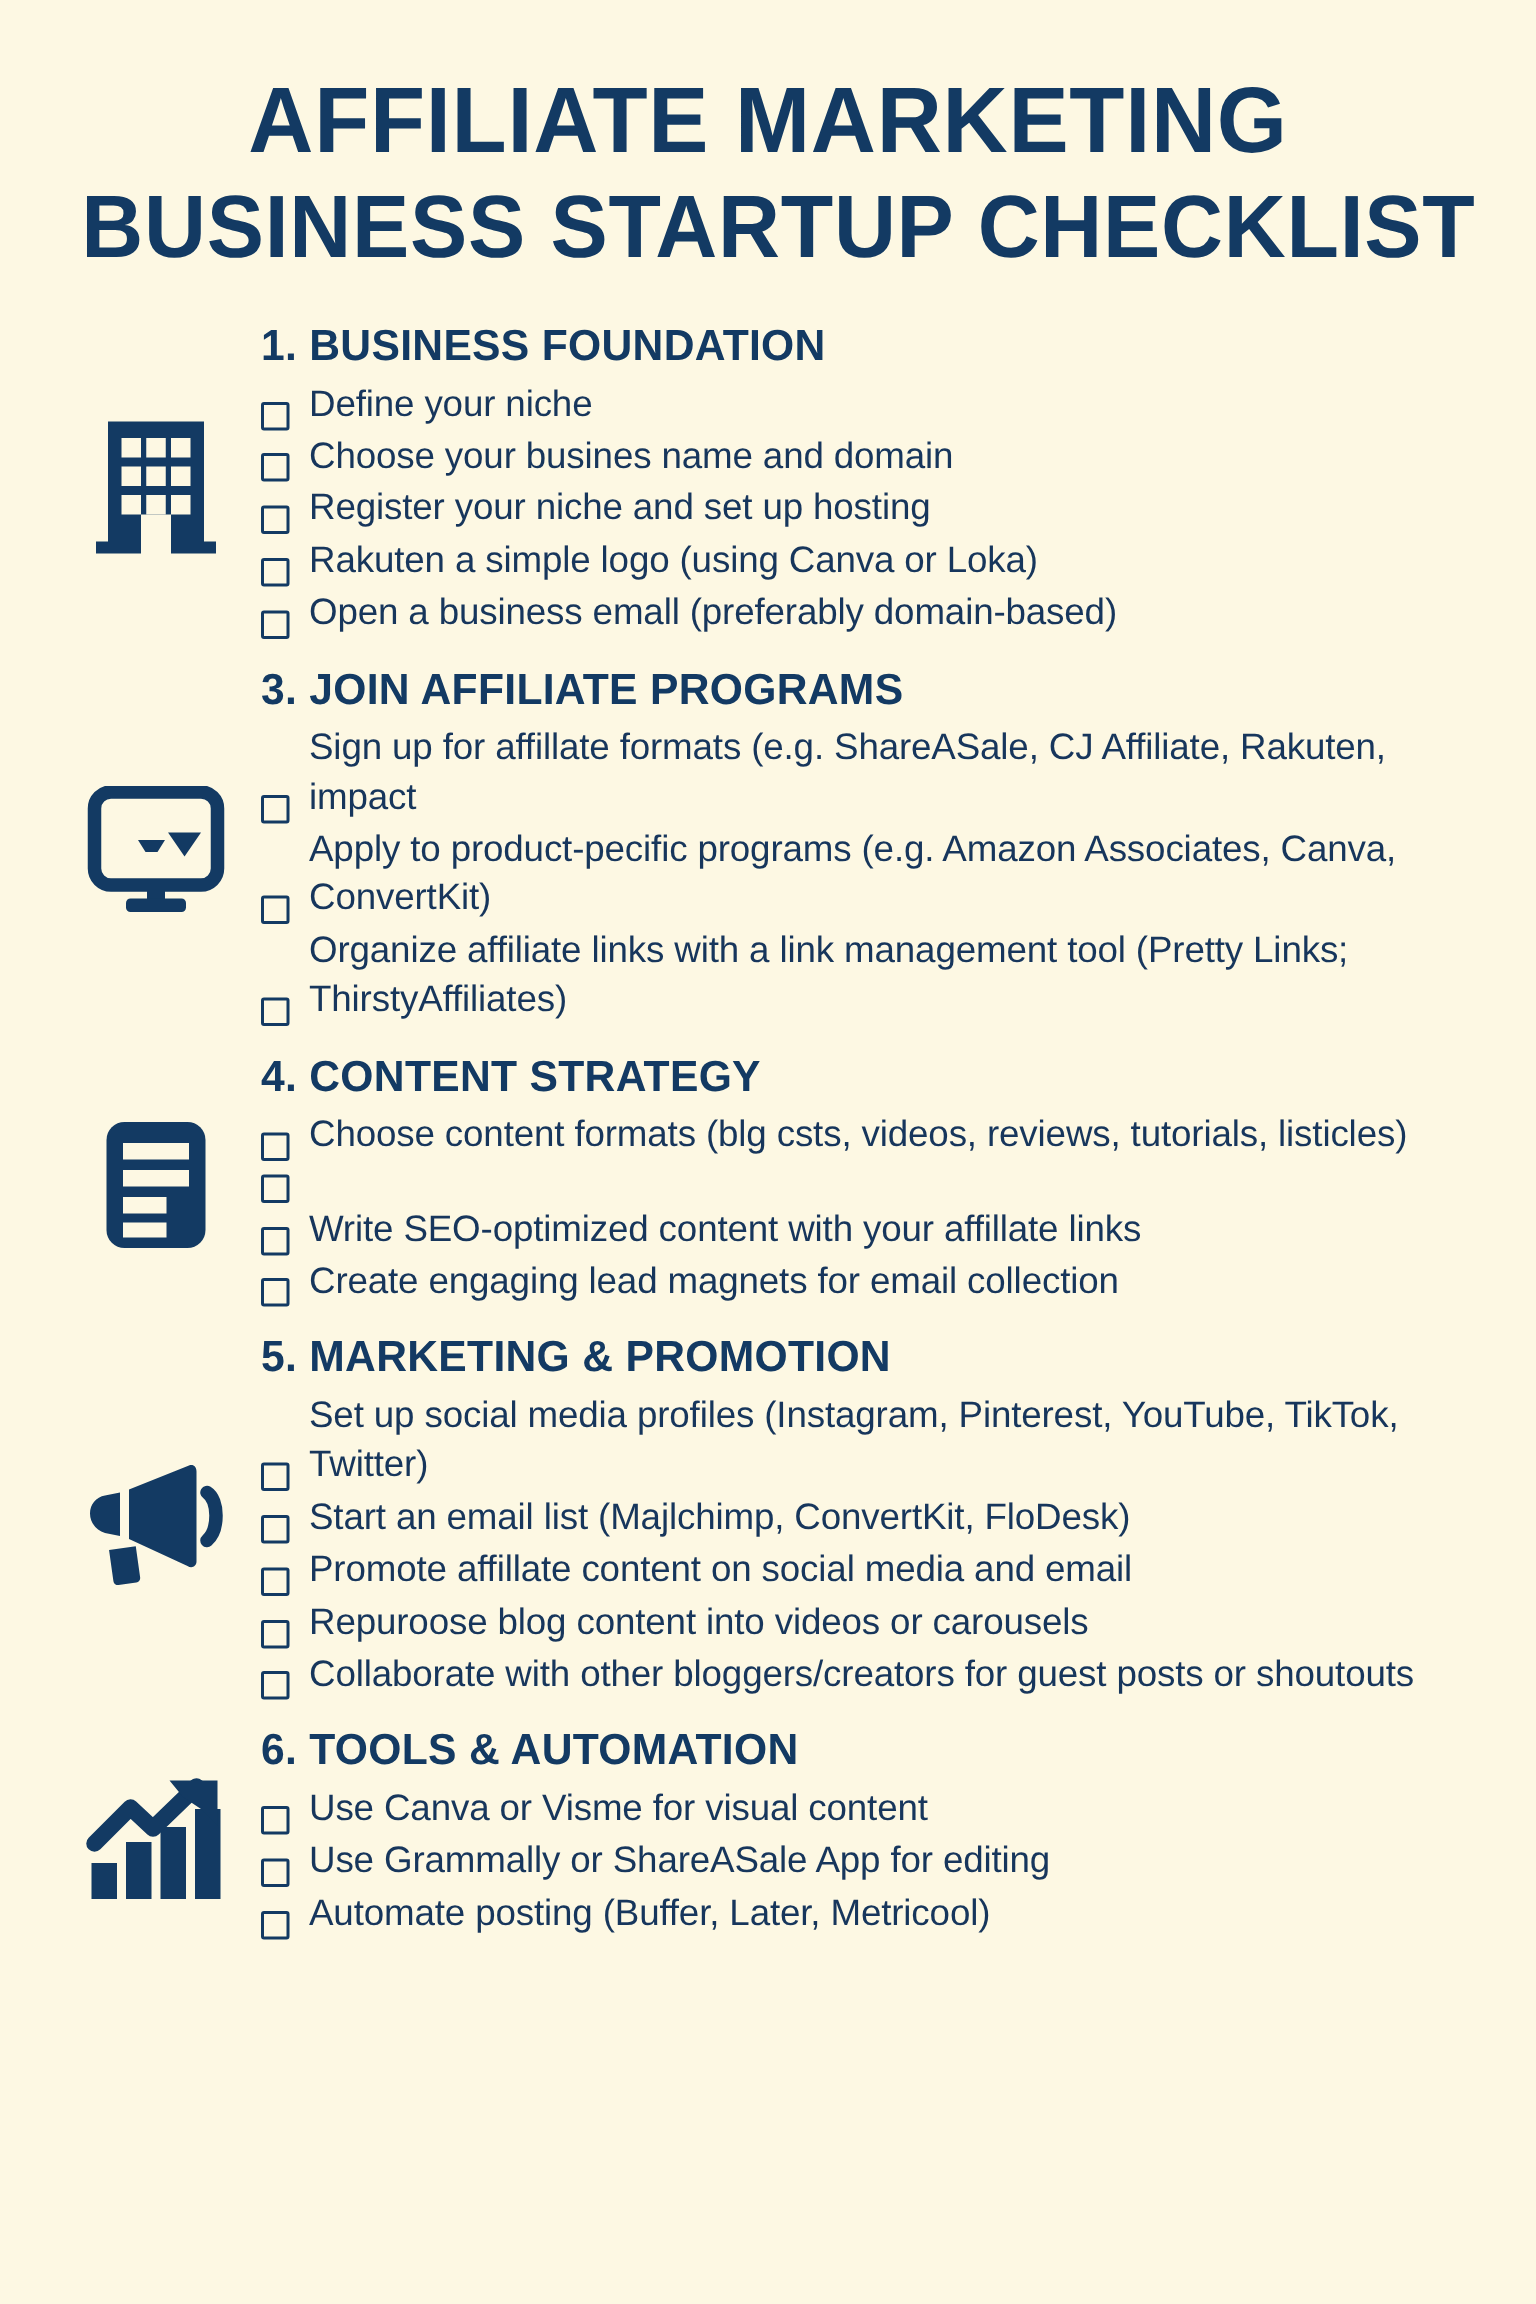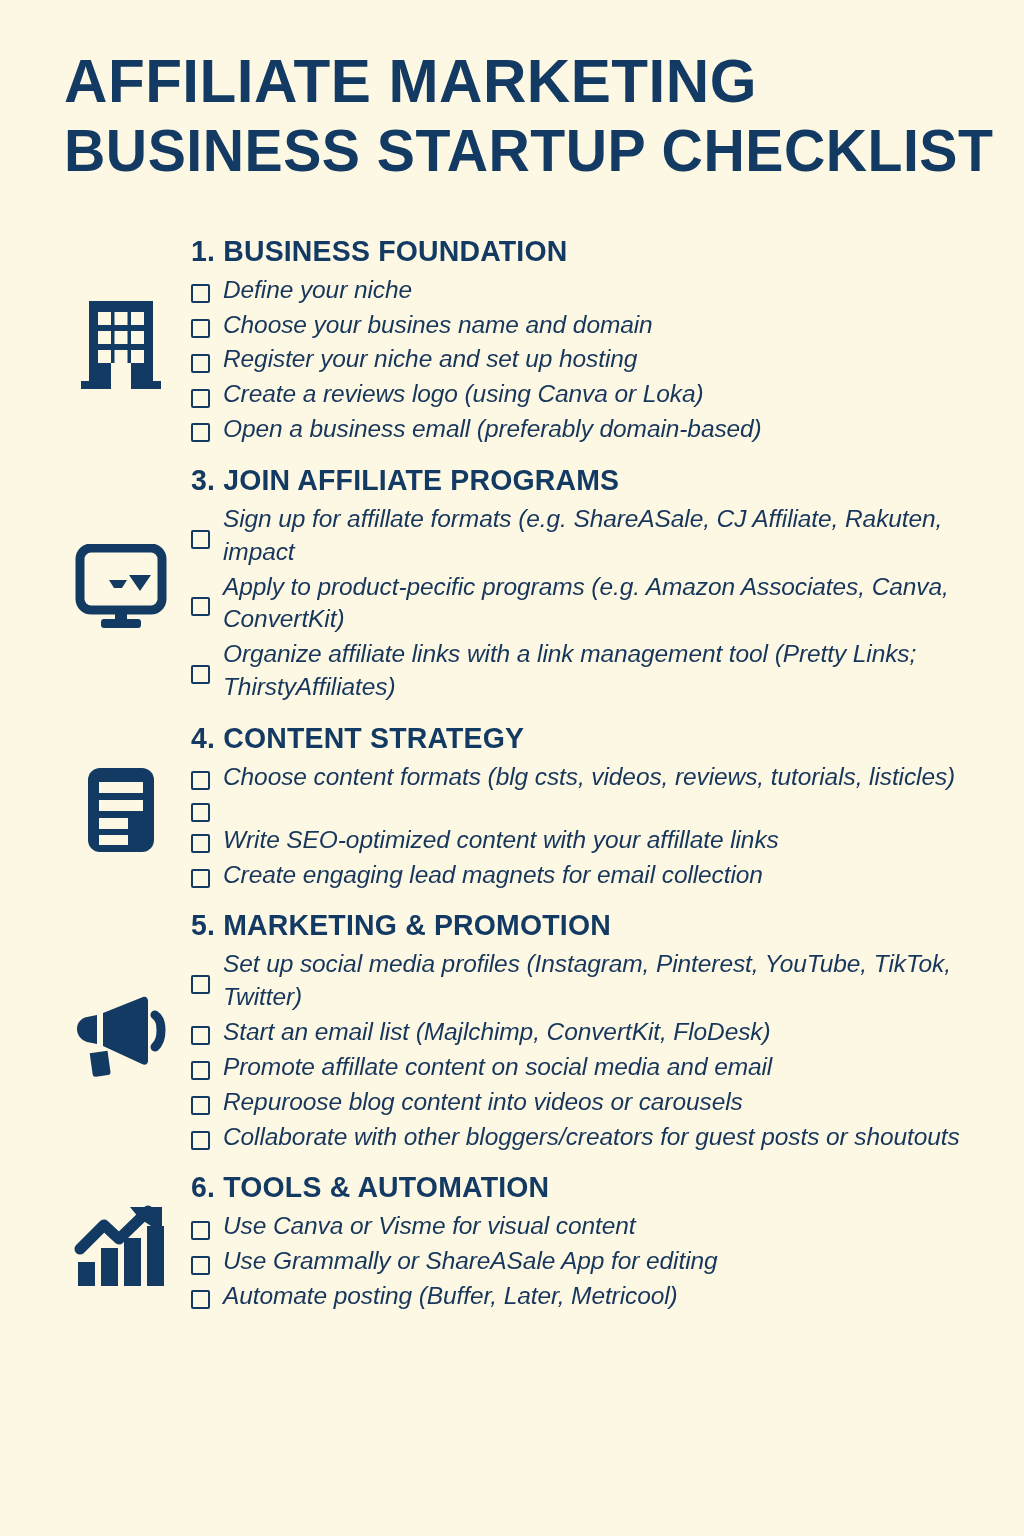--- a/index.html
+++ b/index.html
@@ -18,41 +18,40 @@
     position: relative;
     width: 1024px;
     height: 1536px;
     background: #FDF8E3;
     box-sizing: border-box;
   }
 
   
   .title-block {
     padding: 44px 40px 0 40px;
-    text-align: left;
-    margin-left: 10px;
+    text-align: center;
   }
   .title-line {
     font-family: "Liberation Sans Narrow", "Liberation Sans", sans-serif;
     font-weight: 700;
     font-size: 62px;
     line-height: 1.18;
     letter-spacing: 0.5px;
     color: #133A63;
     transform: scaleX(0.97);
     white-space: nowrap;
   }
   .title-line.l2 {
     font-size: 59px;
   }
 
   
   .sections {
-    margin-top: 48px;
-    padding: 0 34px 0 51px;
+    margin-top: 28px;
+    padding: 0 34px 0 34px;
   }
   .section {
     display: flex;
     align-items: flex-start;
     margin-bottom: 16px;
   }
   .icon-col {
     width: 140px;
     min-width: 140px;
     display: flex;
@@ -78,23 +77,22 @@
     transform: scaleX(0.98);
     transform-origin: left center;
   }
   ul.items {
     list-style: none;
     margin: 0;
     padding: 0;
   }
   li.item {
     display: flex;
-    align-items: center;
+    align-items: flex-end;
     margin-bottom: 2px;
-    font-style: italic;
   }
   .checkbox {
     width: 19px;
     height: 19px;
     min-width: 19px;
     border: 2.5px solid #133A63;
     border-radius: 2px;
     margin-top: 7px;
     margin-right: 13px;
     box-sizing: border-box;
@@ -146,21 +144,21 @@
           <li class="item">
             <span class="checkbox"></span>
             <span class="item-text">Choose your busines name and domain</span>
           </li>
           <li class="item">
             <span class="checkbox"></span>
             <span class="item-text">Register your niche and set up hosting</span>
           </li>
           <li class="item">
             <span class="checkbox"></span>
-            <span class="item-text">Create a reviews logo (using Canva or Loka)</span>
+            <span class="item-text">Rakuten a simple logo (using Canva or Loka)</span>
           </li>
           <li class="item">
             <span class="checkbox"></span>
             <span class="item-text">Open a business emall (preferably domain-based)</span>
           </li>
         </ul>
       </div>
     </div>
 
     <div class="section">

